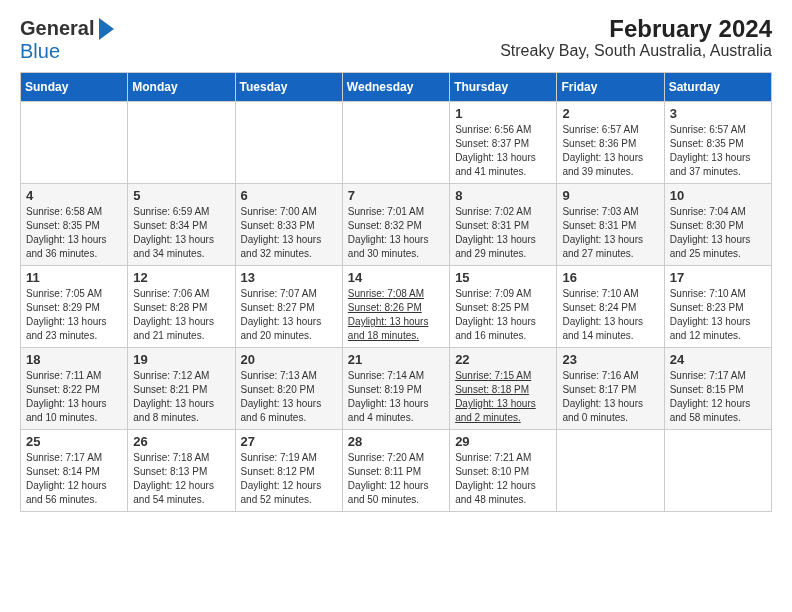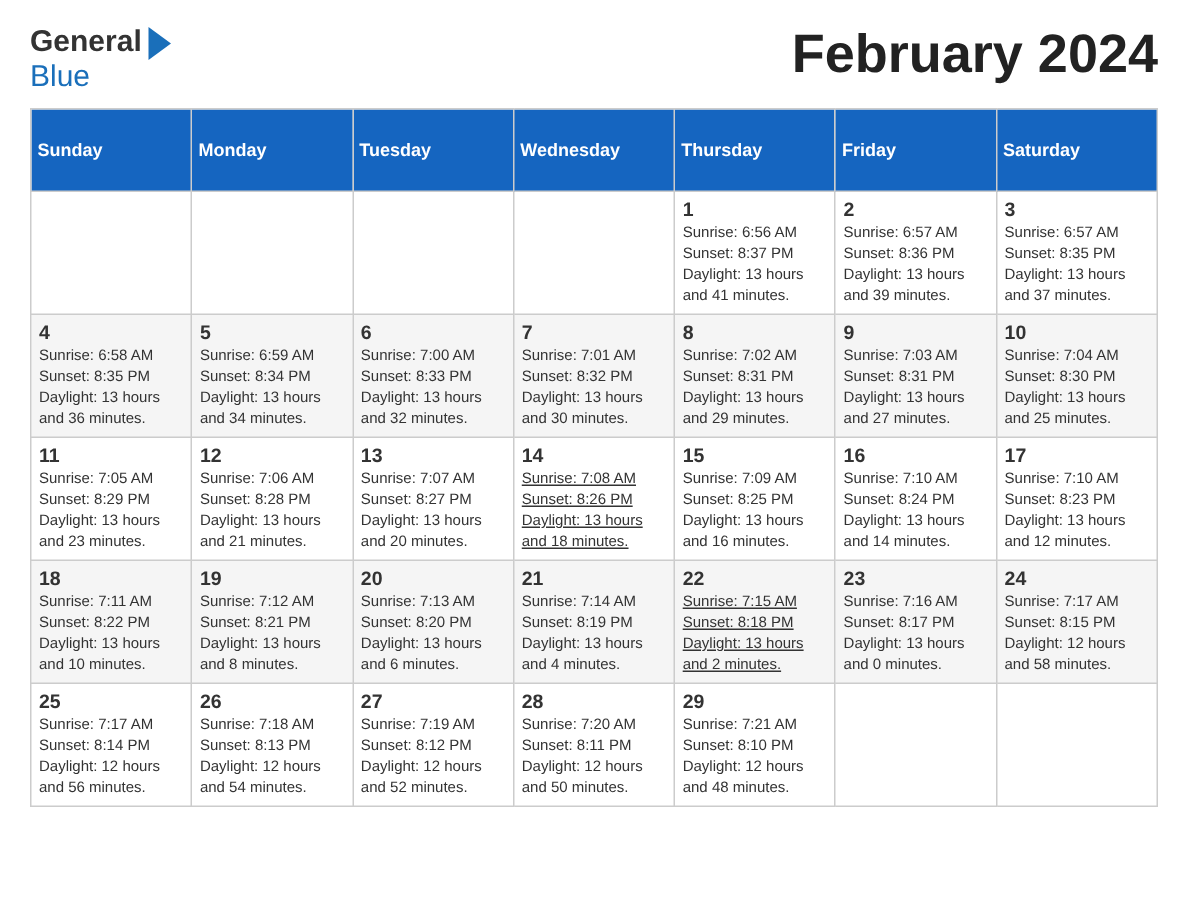--- a/index.html
+++ b/index.html
@@ -22,40 +22,40 @@
     }
     .logo {
       display: flex;
       align-items: center;
       gap: 4px;
     }
     .title-block {
       text-align: right;
     }
     .month-title {
-      font-size: 36px;
+      font-size: 24px;
       font-weight: bold;
       color: #222;
       line-height: 1.1;
     }
     .location {
       font-size: 16px;
       color: #333;
     }
     table {
       width: 100%;
       border-collapse: collapse;
       table-layout: fixed;
     }
     thead tr th {
       background-color: #1565c0;
       color: #fff;
       font-size: 12px;
       font-weight: bold;
-      padding: 20px 4px;
+      padding: 7px 4px;
       text-align: left;
       border: 1px solid #ccc;
     }
     tbody tr td {
       vertical-align: top;
       border: 1px solid #ccc;
       padding: 4px 5px;
       font-size: 10.5px;
       color: #222;
       height: 82px;
@@ -89,20 +89,21 @@
           <div style="font-size:20px;font-weight:bold;color:#333;line-height:1.1;">
             <span style="color:#333;">General</span>
           </div>
           <div style="width:0;height:0;border-top:11px solid transparent;border-bottom:11px solid transparent;border-left:15px solid #1a6fba;margin-left:3px;margin-top:2px;"></div>
         </div>
         <div style="font-size:20px;font-weight:normal;color:#1a6fba;line-height:1.1;">Blue</div>
       </div>
     </div>
     <div class="title-block">
       <div class="month-title">February 2024</div>
+      <div class="location">Streaky Bay, South Australia, Australia</div>
     </div>
   </div>
 
   <table>
     <thead>
       <tr>
       <th>Sunday</th>
           <th>Monday</th>
           <th>Tuesday</th>
           <th>Wednesday</th>

